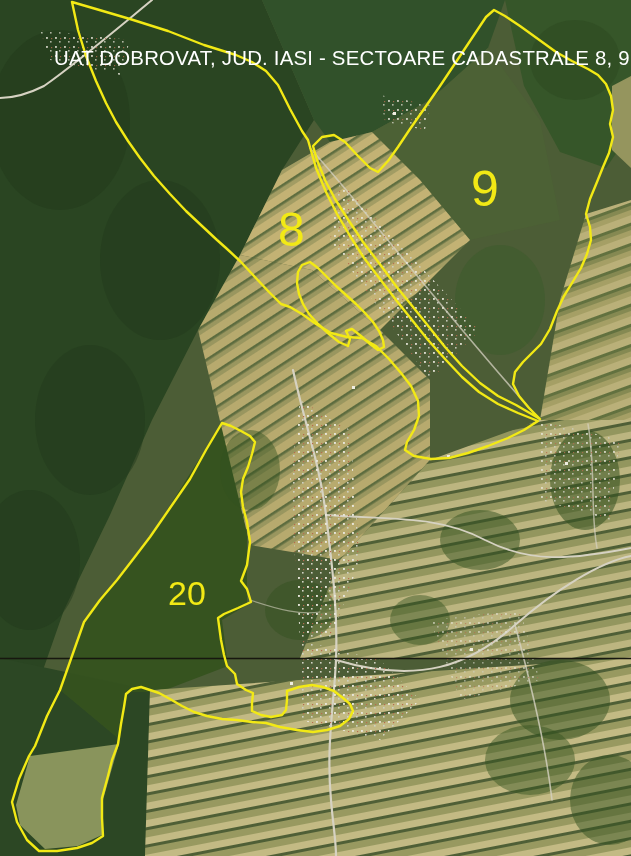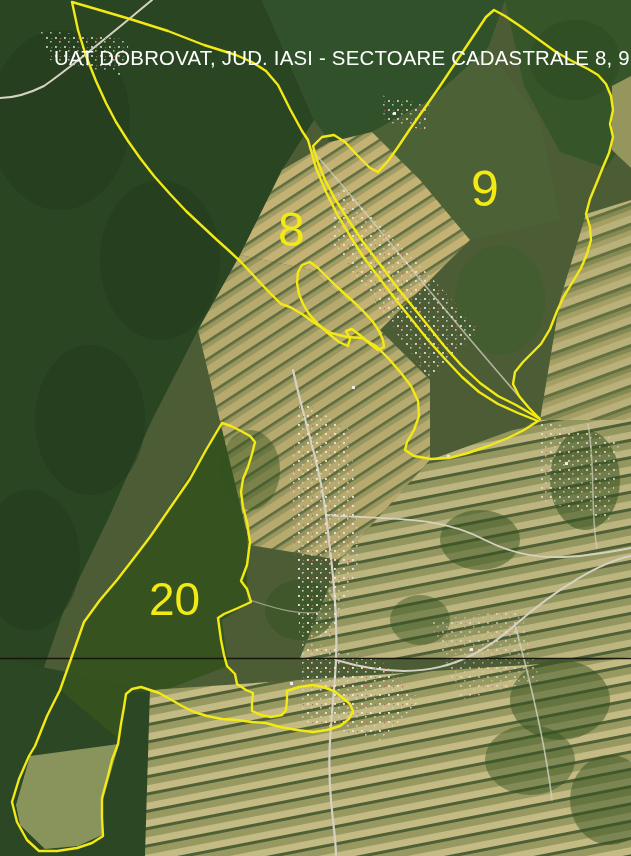--- a/index.html
+++ b/index.html
@@ -11,21 +11,21 @@
   .map-title{
     position:absolute;left:54px;top:47px;white-space:nowrap;
     font-size:20.4px;letter-spacing:.2px;color:#ffffff;z-index:5;
   }
   .sector-label{
     position:absolute;color:#f2e915;line-height:1;z-index:5;
     font-weight:400;
   }
   .lbl8{left:278px;top:206px;font-size:48px;}
   .lbl9{left:471px;top:164px;font-size:50px;}
-  .lbl20{left:149px;top:576px;font-size:46px;}
+  .lbl20{left:168px;top:576px;font-size:34px;}
   .boundary{fill:none;stroke:#f2e915;stroke-width:2.4;stroke-linejoin:round;stroke-linecap:round;}
   .road{fill:none;stroke:#d6d2c2;stroke-linecap:round;}
 </style>
 </head>
 <body>
 
 <div class="stage">
 
   <svg width="631" height="856" viewBox="0 0 631 856">
     <defs>

